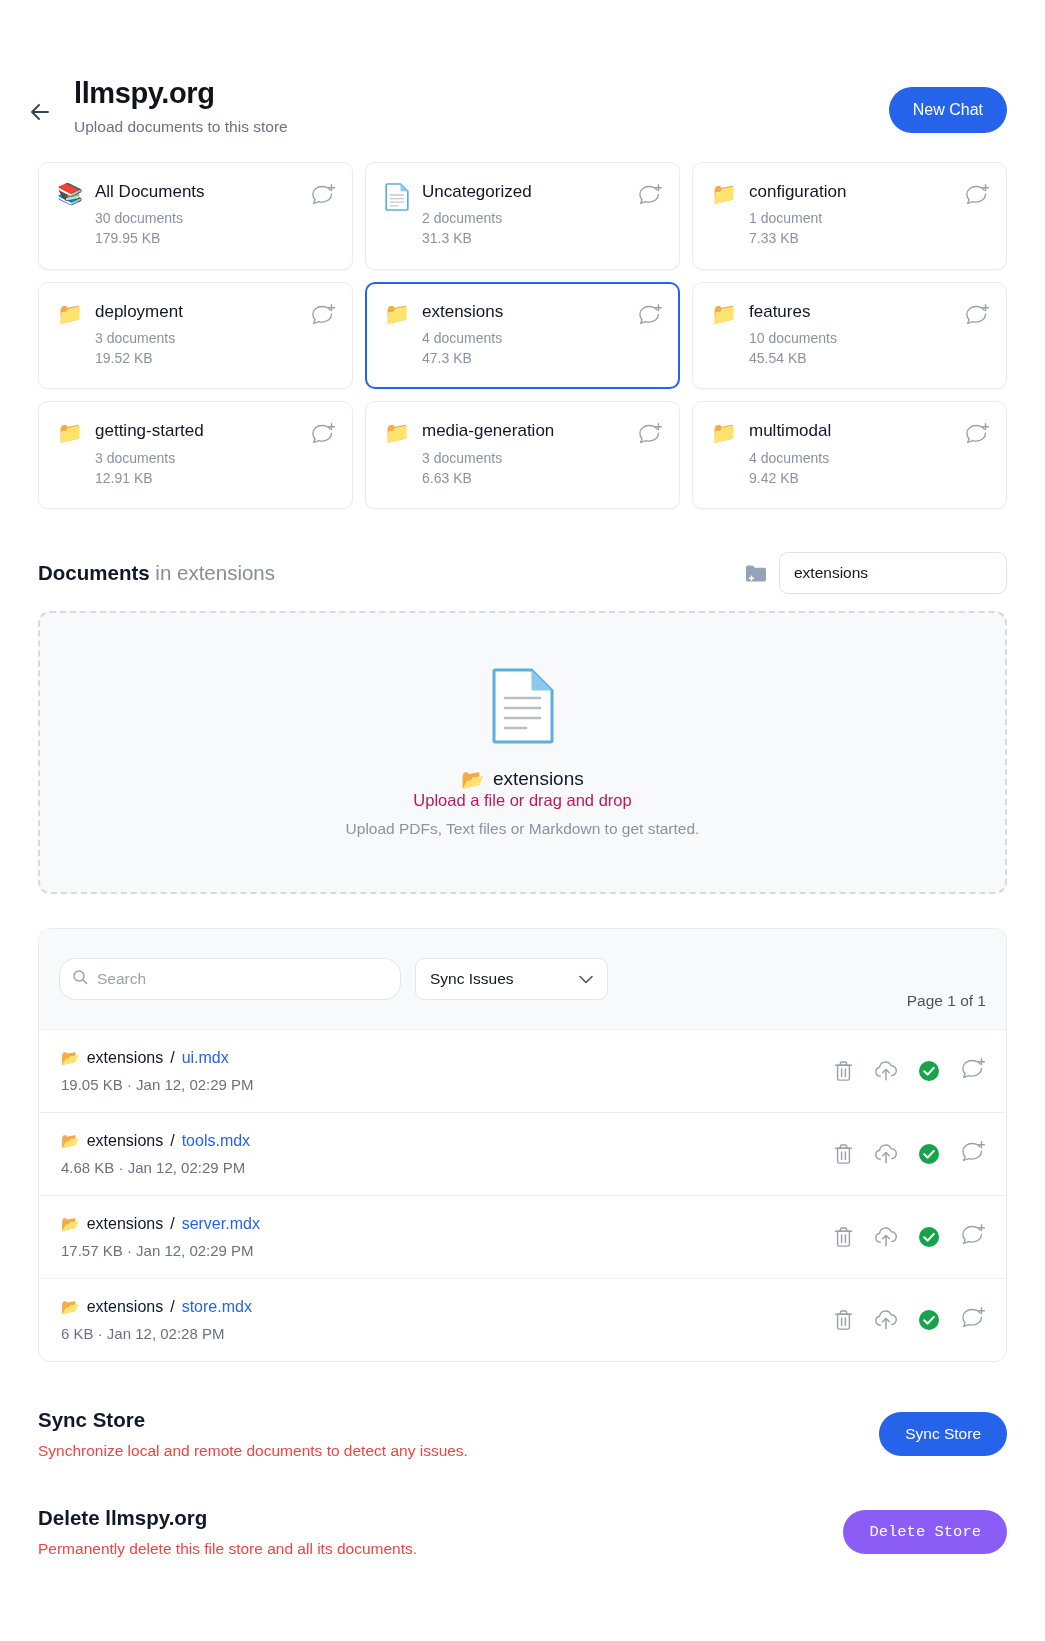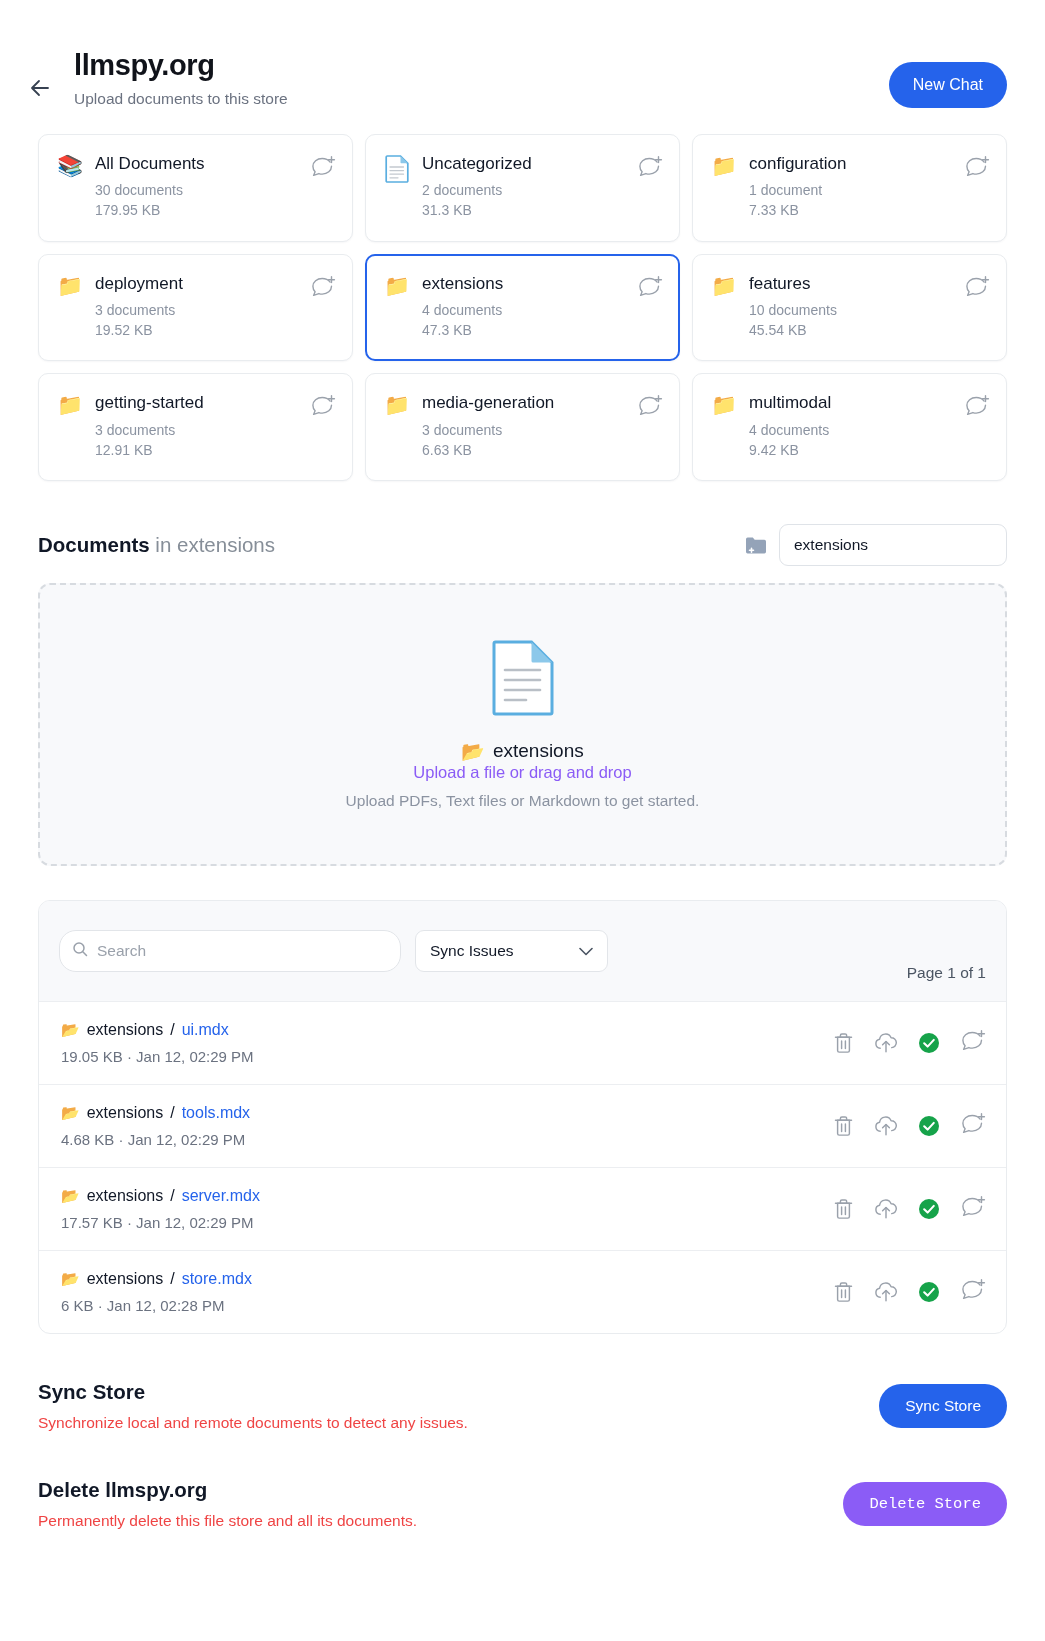--- a/index.html
+++ b/index.html
@@ -6,21 +6,21 @@
   html, body {
     width: 1045px; height: 1641px;
     background: #ffffff;
     font-family: "Liberation Sans", sans-serif;
     color: #111827;
     -webkit-font-smoothing: antialiased;
   }
   .page { width: 1045px; height: 1641px; position: relative; padding: 0 38px; }
 
   
-  .header { display: flex; align-items: flex-end; padding-top: 48px; padding-bottom: 26px; }
+  .header { display: flex; align-items: center; padding-top: 76px; padding-bottom: 26px; }
   .back-btn {
     width: 40px; height: 40px; flex: 0 0 40px;
     display: flex; align-items: center; justify-content: center;
     cursor: pointer; margin-left: -18px; margin-top: 12px;
   }
   .back-btn svg { display: block; }
   .title-wrap { flex: 1; padding-left: 14px; }
   .store-title { font-size: 29px; font-weight: bold; letter-spacing: -0.4px; color: #10131a; line-height: 1.2; }
   .store-sub { font-size: 15.5px; color: #6b7280; margin-top: 7px; }
   .btn {
@@ -61,21 +61,21 @@
 
   
   .dropzone {
     border: 2px dashed #d7dbe0; border-radius: 12px; background: #f8f9fb;
     height: 283px; display: flex; flex-direction: column;
     align-items: center; justify-content: center; cursor: pointer;
   }
   .dz-doc { margin-bottom: 20px; }
   .dz-folder { font-size: 19px; color: #111827; display: flex; align-items: center; gap: 8px; }
   .dz-folder .emo { font-size: 19px; }
-  .dz-line1 { font-size: 16.5px; color: #8b5cf6; }
+  .dz-line1 { font-size: 16.5px; color: #be185d; }
   .dz-line2 { font-size: 15.5px; color: #8b93a1; margin-top: 10px; }
 
   
   .panel { margin-top: 34px; border: 1px solid #e9ecef; border-radius: 12px; overflow: hidden; background: #fff; }
   .panel-toolbar {
     background: #f8f9fb; border-bottom: 1px solid #eceef1;
     display: flex; align-items: center; padding: 19px 20px; gap: 14px;
   }
   .search-box {
     position: relative; width: 342px; height: 42px;

